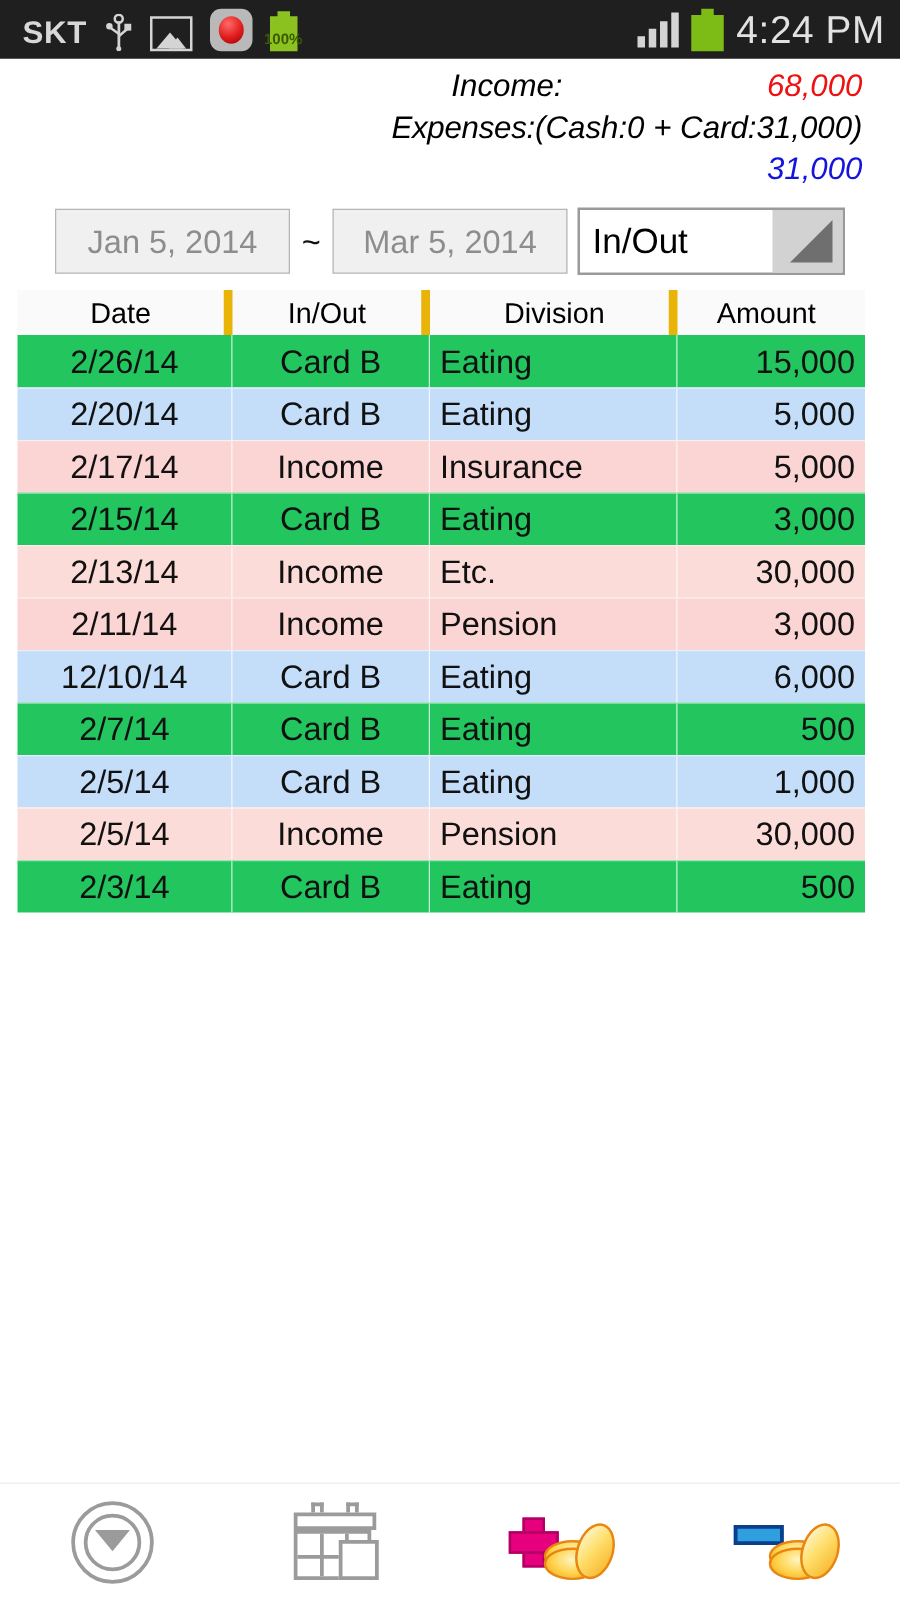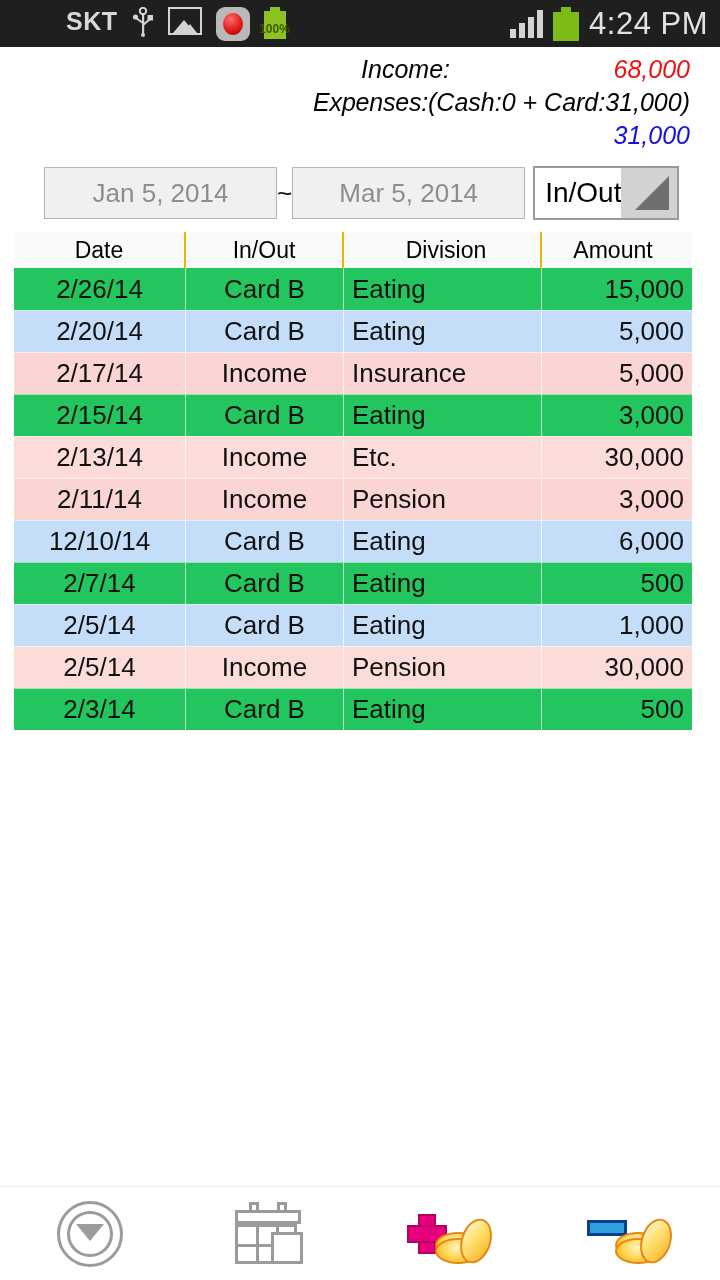--- a/index.html
+++ b/index.html
@@ -11,21 +11,21 @@
     overflow:hidden;
   }
 
   
   .statusbar {
     height:47px; background:#1f1f1f;
     display:flex; align-items:center;
     padding:0 12px 0 18px;
     position:relative;
   }
-  .sb-left { display:flex; align-items:flex-start; gap:14px;margin-left:48px; }
+  .sb-left { display:flex; align-items:flex-end; gap:14px; }
   .sb-right { display:flex; align-items:center; gap:10px; margin-left:auto; }
   .carrier { color:#d8d8d8; font-size:25px; font-weight:bold; letter-spacing:.5px; }
   .usb-icon { width:22px; height:30px; }
   .img-icon { width:34px; height:28px; border:2.5px solid #d4d4d4; position:relative; overflow:hidden; background:#1f1f1f; }
   .img-icon::before { content:""; position:absolute; left:3px; bottom:0; width:0; height:0;
     border-left:11px solid transparent; border-right:11px solid transparent; border-bottom:13px solid #d4d4d4; }
   .img-icon::after { content:""; position:absolute; right:3px; bottom:0; width:0; height:0;
     border-left:7px solid transparent; border-right:7px solid transparent; border-bottom:9px solid #d4d4d4; }
   .rec-icon { width:34px; height:34px; border-radius:9px; background:#b9b9b9; display:flex; align-items:center; justify-content:center; }
   .rec-icon i { display:block; width:20px; height:22px; border-radius:50%;
@@ -55,21 +55,21 @@
   .r-income .sum-label { margin-right:118px; }
   .r-expenses { justify-content:flex-end; }
   .r-expenses .sum-label { letter-spacing:-.2px; }
   .r-expenses .breakdown { font-size:25px; color:#000; }
   .r-expval { justify-content:flex-end; }
   .r-total .sum-label { margin-right:118px; }
 
   
   .filterbar { display:flex; align-items:center; padding:0 44px 0 44px; margin-top:8px; gap:0; }
   .date-btn {
-    flex:0 0 auto; width:233px; height:52px;
+    flex:0 0 auto; width:188px; height:52px;
     background:#f0f0f0; border:1.5px solid #b6b6b6;
     color:#8d8d8d; font-size:26px;
     display:flex; align-items:center; justify-content:center;
   }
   .tilde { width:34px; text-align:center; font-size:26px; color:#111; }
   .spinner {
     margin-left:8px; flex:1 1 auto; height:54px;
     border:2px solid #9a9a9a; background:#ffffff;
     display:flex; align-items:stretch;
   }
@@ -77,21 +77,21 @@
   .spinner .arrowbox { width:56px; background:#d2d2d2; position:relative; }
   .spinner .arrowbox::after {
     content:""; position:absolute; right:8px; bottom:8px;
     width:0; height:0; border-left:34px solid transparent; border-bottom:34px solid #6f6f6f;
   }
 
   
   .table { margin:12px 14px 0 14px; width:678px; }
   .trow { display:flex; height:42px; align-items:center; }
   .thead { background:#fafafa; height:36px; }
-  .thead .cell { color:#000; font-size:23px; justify-content:center; border-right:2px solid #eab308; }
+  .thead .cell { color:#000; font-size:23px; justify-content:center; border-right:7px solid #eab308; }
   .thead .cell:last-child { border-right:none; }
   .cell { height:100%; display:flex; align-items:center; font-size:26px; color:#111; }
   .c-date { width:172px; justify-content:center; }
   .c-io   { width:158px; justify-content:center; }
   .c-div  { width:198px; justify-content:flex-start; padding-left:8px; }
   .c-amt  { width:150px; justify-content:flex-end; padding-right:8px; }
   .trow.blue-a { background:#22c55e; }
   .trow.blue-b { background:#c4defa; }
   .trow.pink-a { background:#fbd4d4; }
   .trow.pink-b { background:#fcdcd8; }

